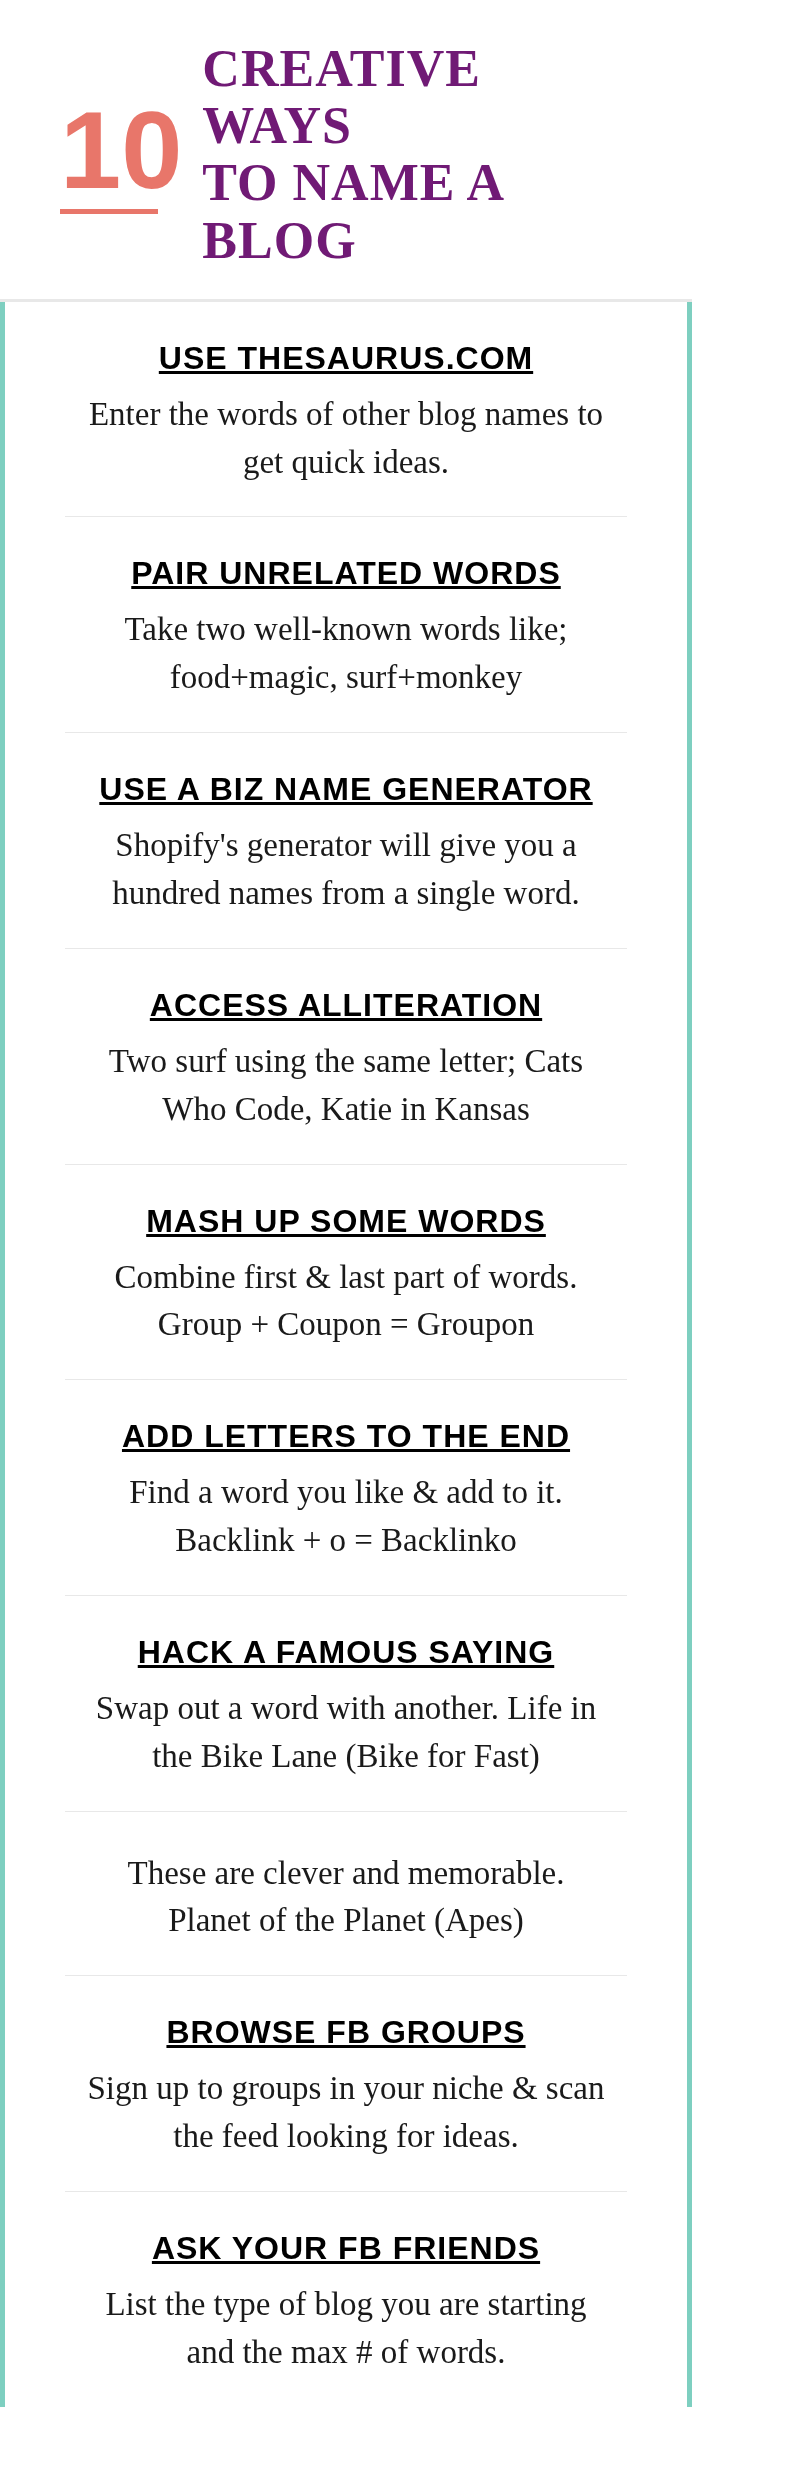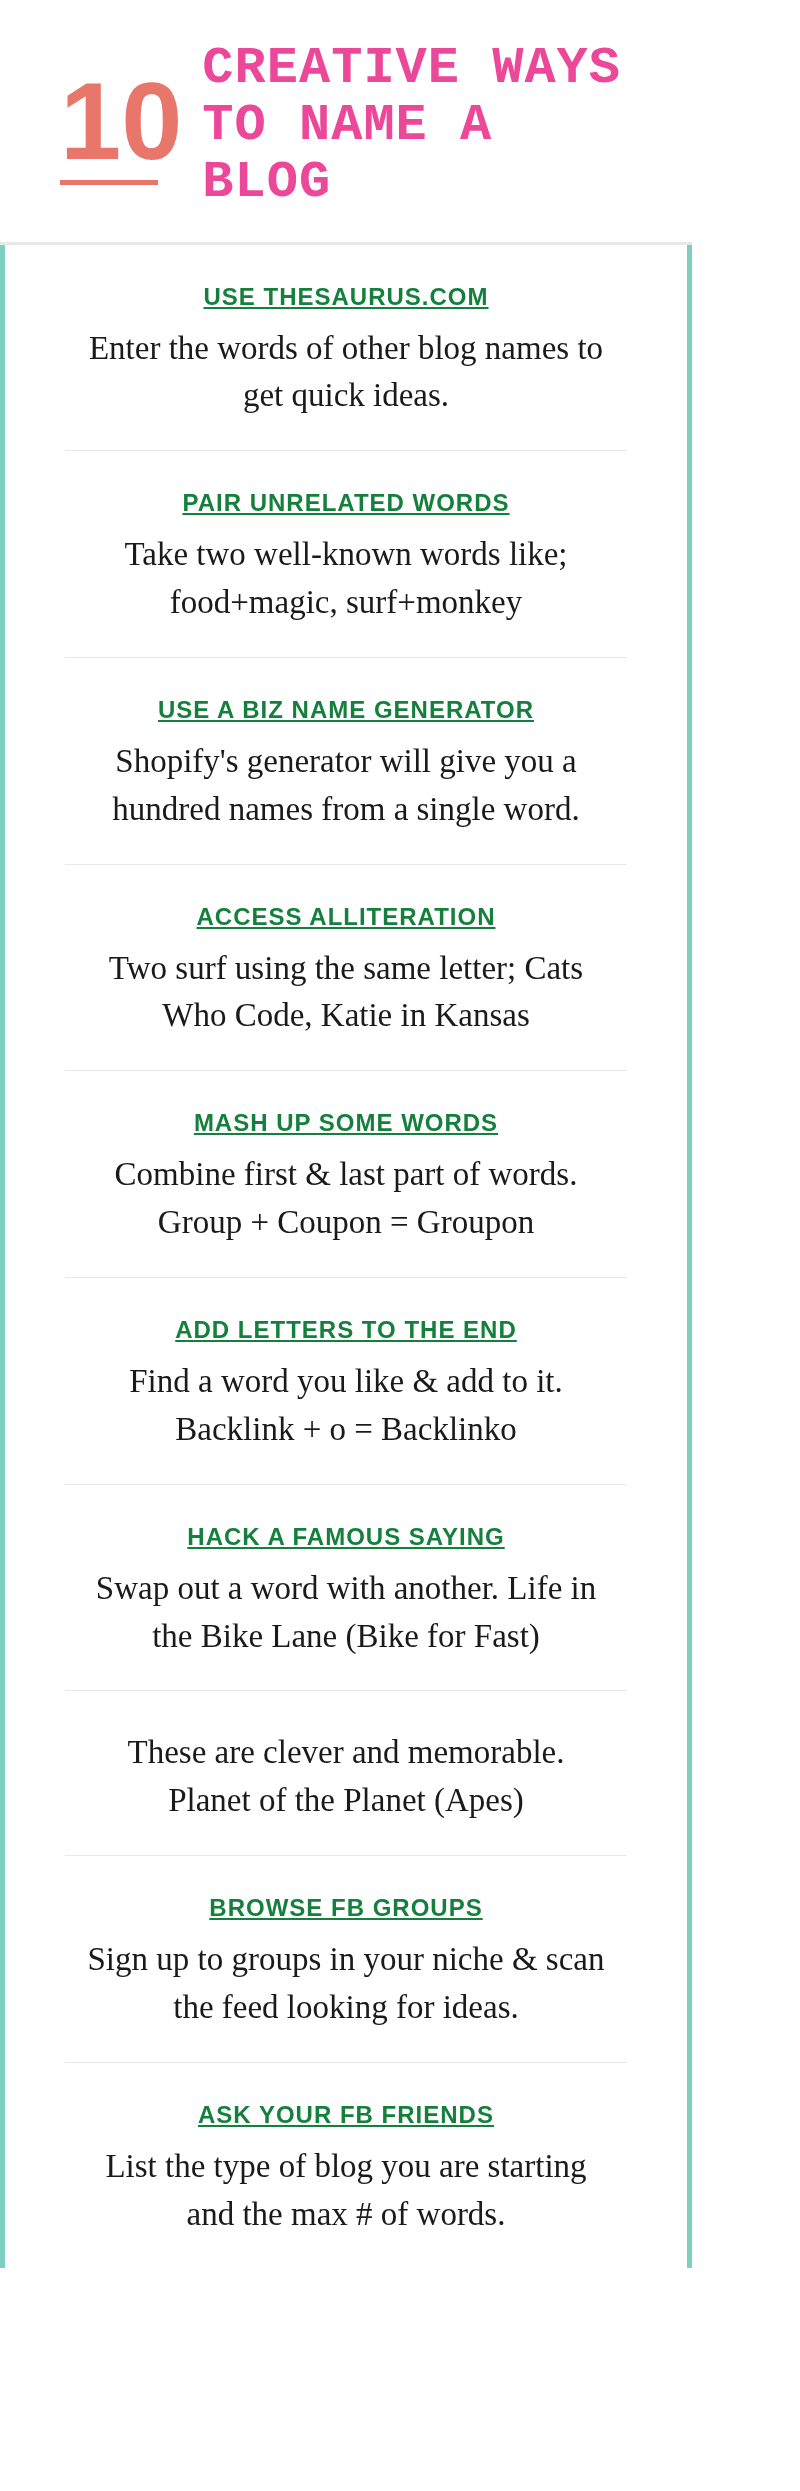--- a/index.html
+++ b/index.html
@@ -42,23 +42,23 @@
       display: block;
       width: 80%;
       height: 5px;
       background: #e8766a;
       margin-top: 4px;
     }
 
     .header-text {
       font-size: 52px;
       font-weight: 900;
-      color: #ec4899;
+      color: #701a75;
       line-height: 1.1;
-      font-family: Liberation Mono, monospace;
+      font-family: Liberation Serif, serif;
       text-transform: uppercase;
       letter-spacing: 1px;
     }
 
     
     .content {
       padding: 0 60px;
       border-left: 5px solid #7ecfc0;
       border-right: 5px solid #7ecfc0;
     }
@@ -68,23 +68,23 @@
       padding: 38px 20px 30px 20px;
       text-align: center;
       border-bottom: 1px solid #e8e8e8;
     }
 
     .tip-section:last-child {
       border-bottom: none;
     }
 
     .tip-title {
-      font-size: 24px;
+      font-size: 32px;
       font-weight: 900;
-      color: #15803d;
+      color: #000000;
       text-transform: uppercase;
       text-decoration: underline;
       letter-spacing: 1px;
       font-family: Arial, sans-serif;
       margin-bottom: 14px;
       display: block;
     }
 
     .tip-description {
       font-size: 33px;

